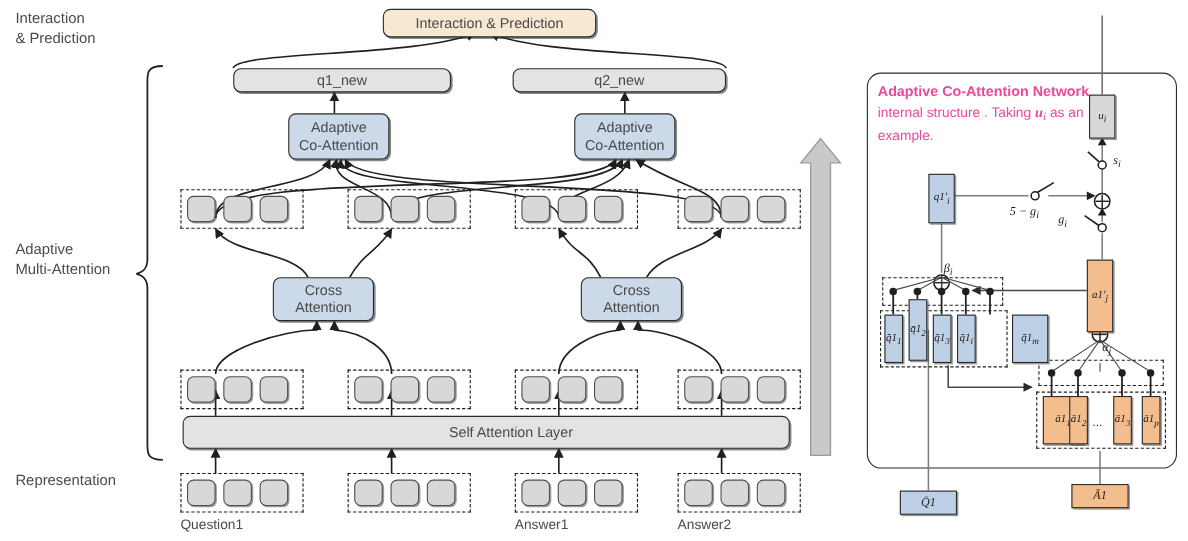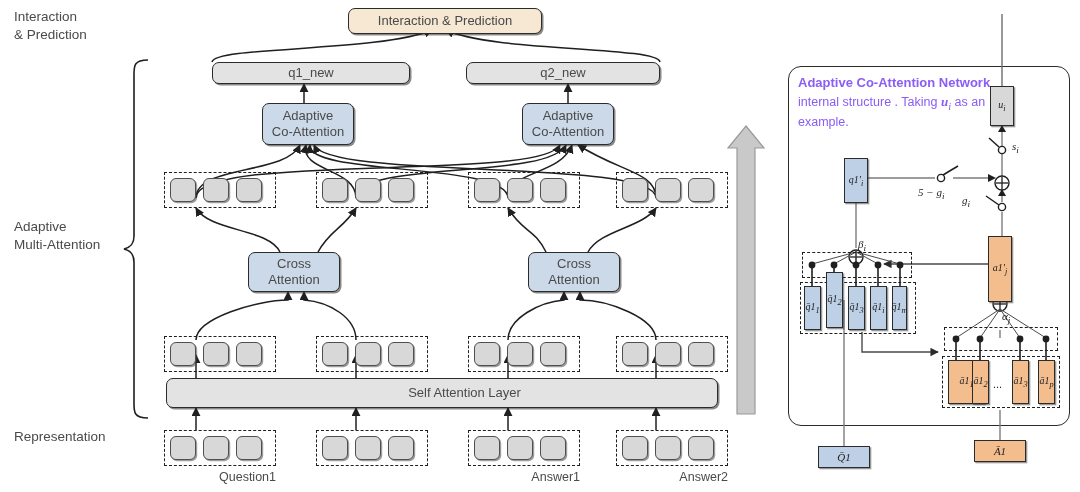--- a/index.html
+++ b/index.html
@@ -13,25 +13,25 @@
        justify-content:center;text-align:center;border:1.4px solid #2b2b2b;
        border-radius:7px;font-size:13px;color:#4a4a4a;line-height:1.25;
        box-shadow:1.5px 1.5px 0 rgba(40,40,40,.55);}
   .box.grey{background:#e3e3e3;}
   .box.tan{background:#f6e8d2;}
   .box.blue{background:#ccd9e8;}
   .tok{position:absolute;box-sizing:border-box;background:#d8d8d8;
        border:1.3px solid #4f4f4f;border-radius:6px;
        box-shadow:1.2px 1.2px 0 rgba(60,60,60,.5);}
   .dashgrp{position:absolute;box-sizing:border-box;border:1.7px dashed #1f1f1f;}
-  .caption{position:absolute;font-size:12.5px;color:#4a4a4a;text-align:right;}
+  .caption{position:absolute;font-size:12.5px;color:#4a4a4a;text-align:left;}
   
   #panel{position:absolute;box-sizing:border-box;border:1.6px solid #2b2b2b;
          border-radius:13px;background:#fff;}
-  #ptitle{position:absolute;font-size:12.5px;line-height:1.42;color:#8b5cf6;width:205px;}
+  #ptitle{position:absolute;font-size:12.5px;line-height:1.42;color:#ec4899;width:205px;}
   #ptitle b{font-size:13px;}
   .vbox{position:absolute;box-sizing:border-box;display:flex;align-items:center;
         justify-content:center;border:1.5px solid #2b2b2b;font-size:10px;color:#222;
         box-shadow:1.3px 1.3px 0 rgba(50,50,50,.5);}
   .vbox.b{background:#bdd0e6;}
   .vbox.o{background:#f3bd8e;}
   .vbox.g{background:#d8d8d8;}
   .hbox{position:absolute;box-sizing:border-box;display:flex;align-items:center;
         justify-content:center;border:1.5px solid #2b2b2b;font-size:11px;color:#222;
         box-shadow:1.3px 1.3px 0 rgba(50,50,50,.5);}
@@ -353,21 +353,21 @@
   </div>
   <div class="vbox b" style="left:826px;top:272px;width:17px;height:56px;">
     <span class="ital"><span>q̄1</span><sub>2</sub></span>
   </div>
   <div class="vbox b" style="left:848px;top:286px;width:17px;height:44px;">
     <span class="ital"><span>q̄1</span><sub>3</sub></span>
   </div>
   <div class="vbox b" style="left:870px;top:286px;width:17px;height:44px;">
     <span class="ital"><span>q̄1</span><sub>i</sub></span>
   </div>
-  <div class="vbox b" style="left:892px;top:286px;width:15px;height:44px;text-align:center;">
+  <div class="vbox b" style="left:920px;top:286px;width:33px;height:44px;text-align:center;">
     <span class="ital"><span>q̄1</span><sub>m</sub></span>
   </div>
 
   <div class="vbox o" style="left:948px;top:360px;width:37px;height:44px;">
     <span class="ital"><span>ā1</span><sub>1</sub></span>
   </div>
   <div class="vbox o" style="left:972px;top:360px;width:17px;height:44px;">
     <span class="ital"><span>ā1</span><sub>2</sub></span>
   </div>
   <div class="vbox o" style="left:1012px;top:360px;width:17px;height:44px;">

